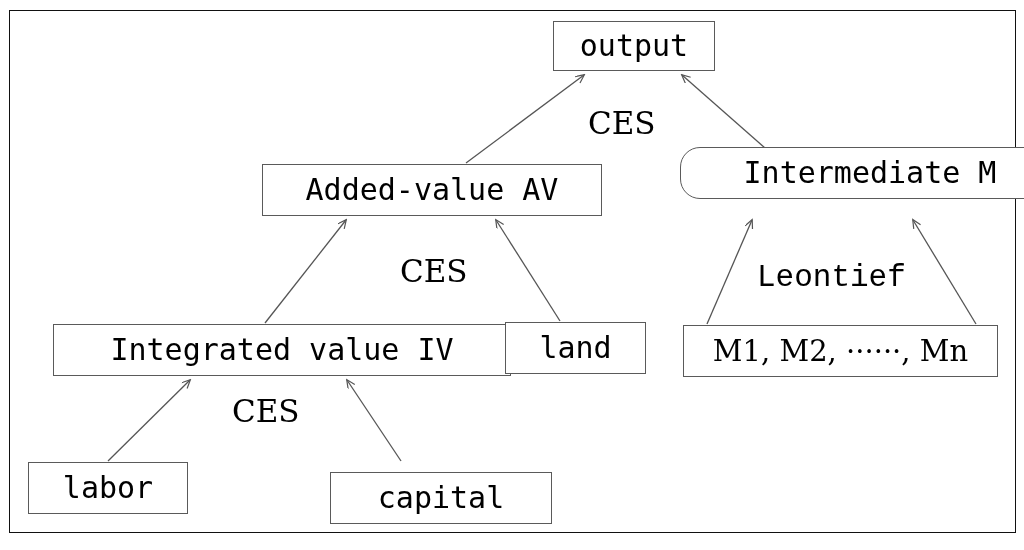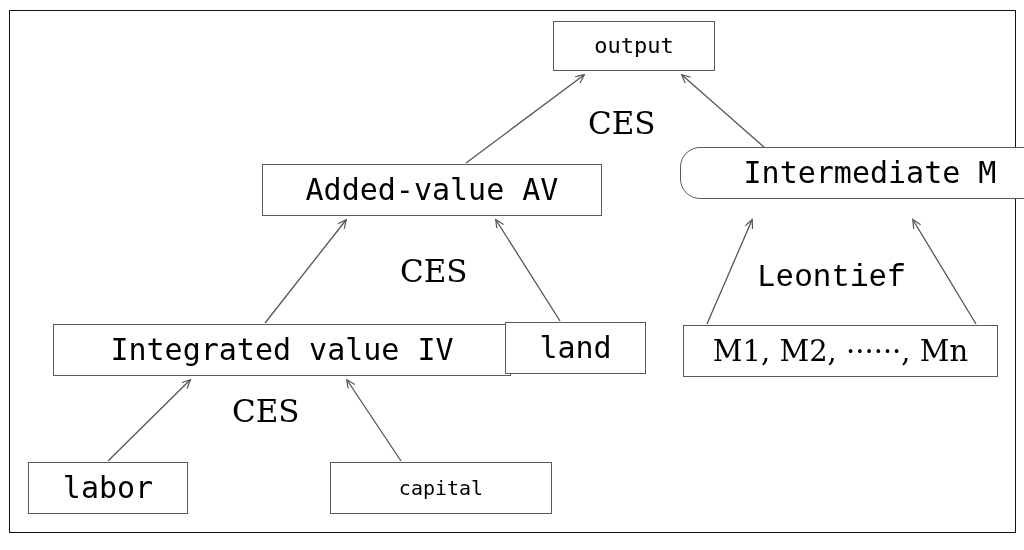--- a/index.html
+++ b/index.html
@@ -52,21 +52,21 @@
     letter-spacing: 0px;
   }
   .node-label {
     display: block;
     line-height: 1;
     white-space: pre;
   }
   
   #node-output {
     left: 553px; top: 21px; width: 162px; height: 50px;
-    font-size: 22px;
+    font-size: 30px;
   }
   #node-added-value {
     left: 262px; top: 164px; width: 340px; height: 52px;
     font-size: 30px;
     text-align: right;
   }
   #node-intermediate {
     left: 680px; top: 147px; width: 380px; height: 52px;
     font-size: 30px;
     border-radius: 20px;
@@ -83,22 +83,22 @@
   #node-intermediates-list {
     left: 683px; top: 325px; width: 315px; height: 52px;
     font-family: "DejaVu Serif", serif;
     font-size: 29px;
   }
   #node-labor {
     left: 28px; top: 462px; width: 160px; height: 52px;
     font-size: 30px;
   }
   #node-capital {
-    left: 330px; top: 462px; width: 222px; height: 52px;
-    font-size: 20px;
+    left: 330px; top: 472px; width: 222px; height: 52px;
+    font-size: 30px;
   }
   
   .edge-label {
     position: absolute;
     font-family: "DejaVu Serif", serif;
     color: #000000;
     white-space: pre;
     line-height: 1;
   }
   #edge-label-output {

